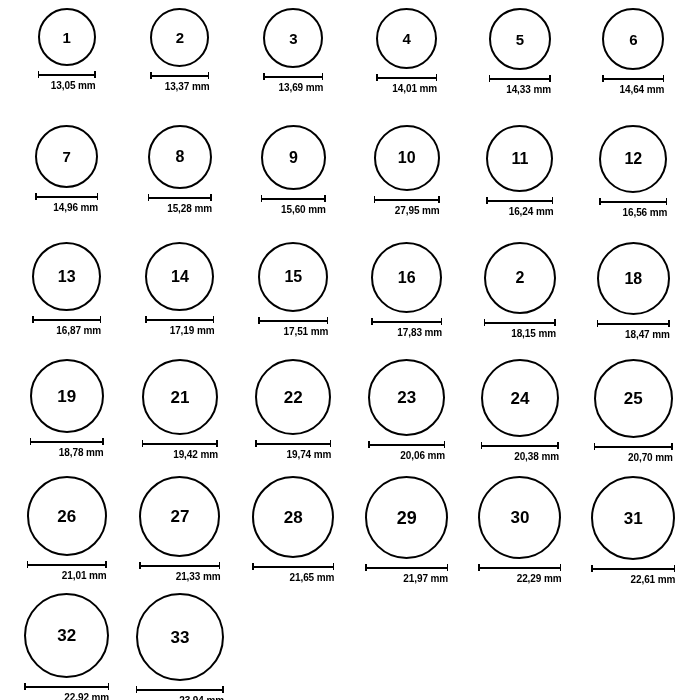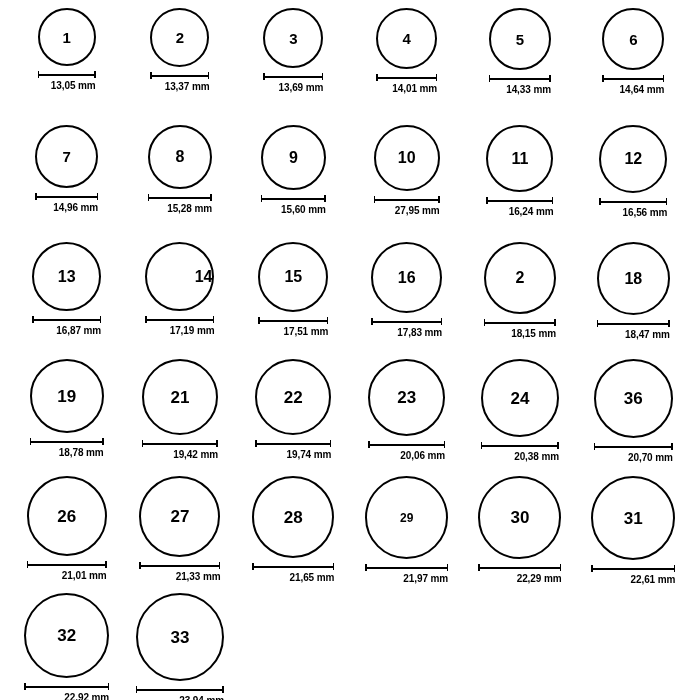--- a/index.html
+++ b/index.html
@@ -251,21 +251,21 @@
         <div class="dim">
           <div class="dim-line" style="width: 69px;">
             <div class="bar"></div>
             <div class="tick left"></div>
             <div class="tick right"></div>
           </div>
           <div class="dim-label">16,87 mm</div>
         </div>
       </div>
       <div class="cell">
-        <div class="ring" style="width: 69px; height: 69px; font-size: 16px; justify-content: flex-end;">
+        <div class="ring" style="width: 69px; height: 69px; font-size: 16px;">
           <span>14</span>
         </div>
         <div class="dim">
           <div class="dim-line" style="width: 69px;">
             <div class="bar"></div>
             <div class="tick left"></div>
             <div class="tick right"></div>
           </div>
           <div class="dim-label">17,19 mm</div>
         </div>
@@ -382,21 +382,21 @@
           <div class="dim-line" style="width: 78px;">
             <div class="bar"></div>
             <div class="tick left"></div>
             <div class="tick right"></div>
           </div>
           <div class="dim-label">20,38 mm</div>
         </div>
       </div>
       <div class="cell">
         <div class="ring" style="width: 79px; height: 79px; font-size: 17px;">
-          <span>36</span>
+          <span>25</span>
         </div>
         <div class="dim">
           <div class="dim-line" style="width: 79px;">
             <div class="bar"></div>
             <div class="tick left"></div>
             <div class="tick right"></div>
           </div>
           <div class="dim-label">20,70 mm</div>
         </div>
       </div>
@@ -433,21 +433,21 @@
         <div class="dim">
           <div class="dim-line" style="width: 82px;">
             <div class="bar"></div>
             <div class="tick left"></div>
             <div class="tick right"></div>
           </div>
           <div class="dim-label">21,65 mm</div>
         </div>
       </div>
       <div class="cell">
-        <div class="ring" style="width: 83px; height: 83px; font-size: 12px; text-align: center;">
+        <div class="ring" style="width: 83px; height: 83px; font-size: 18px; text-align: center;">
           <span>29</span>
         </div>
         <div class="dim">
           <div class="dim-line" style="width: 83px;">
             <div class="bar"></div>
             <div class="tick left"></div>
             <div class="tick right"></div>
           </div>
           <div class="dim-label">21,97 mm</div>
         </div>

